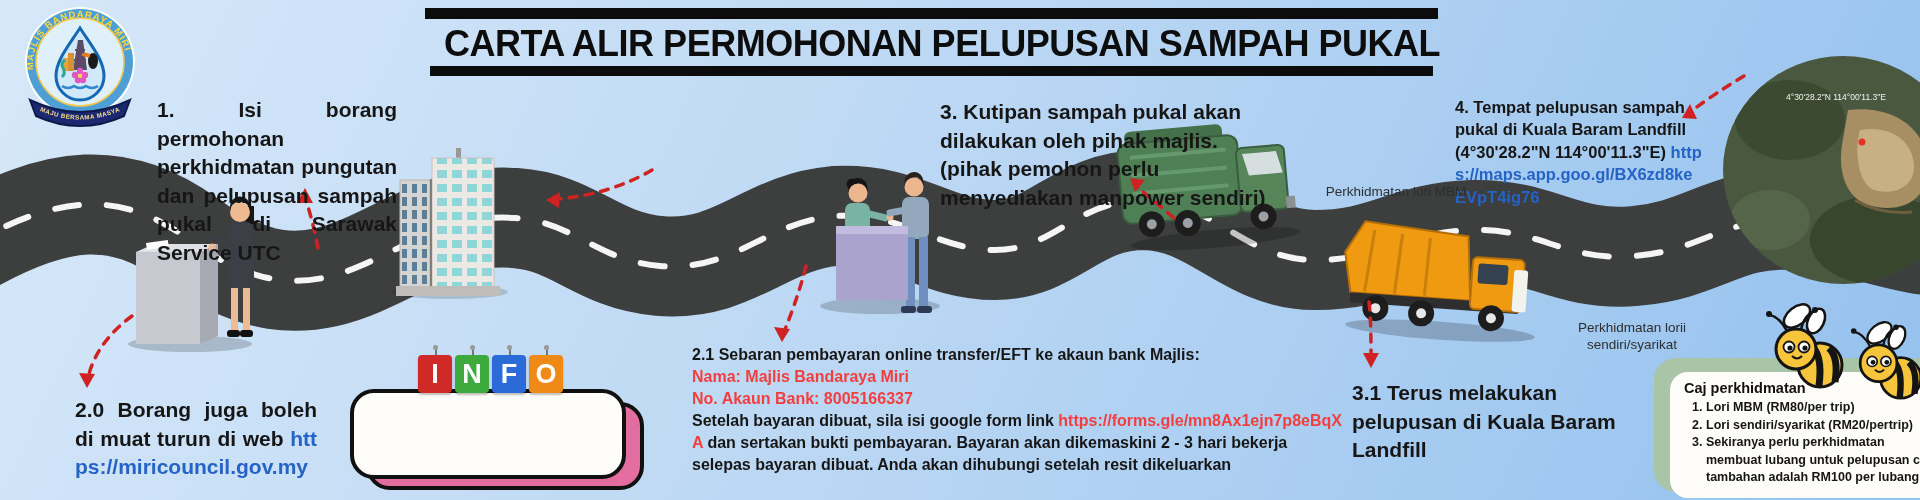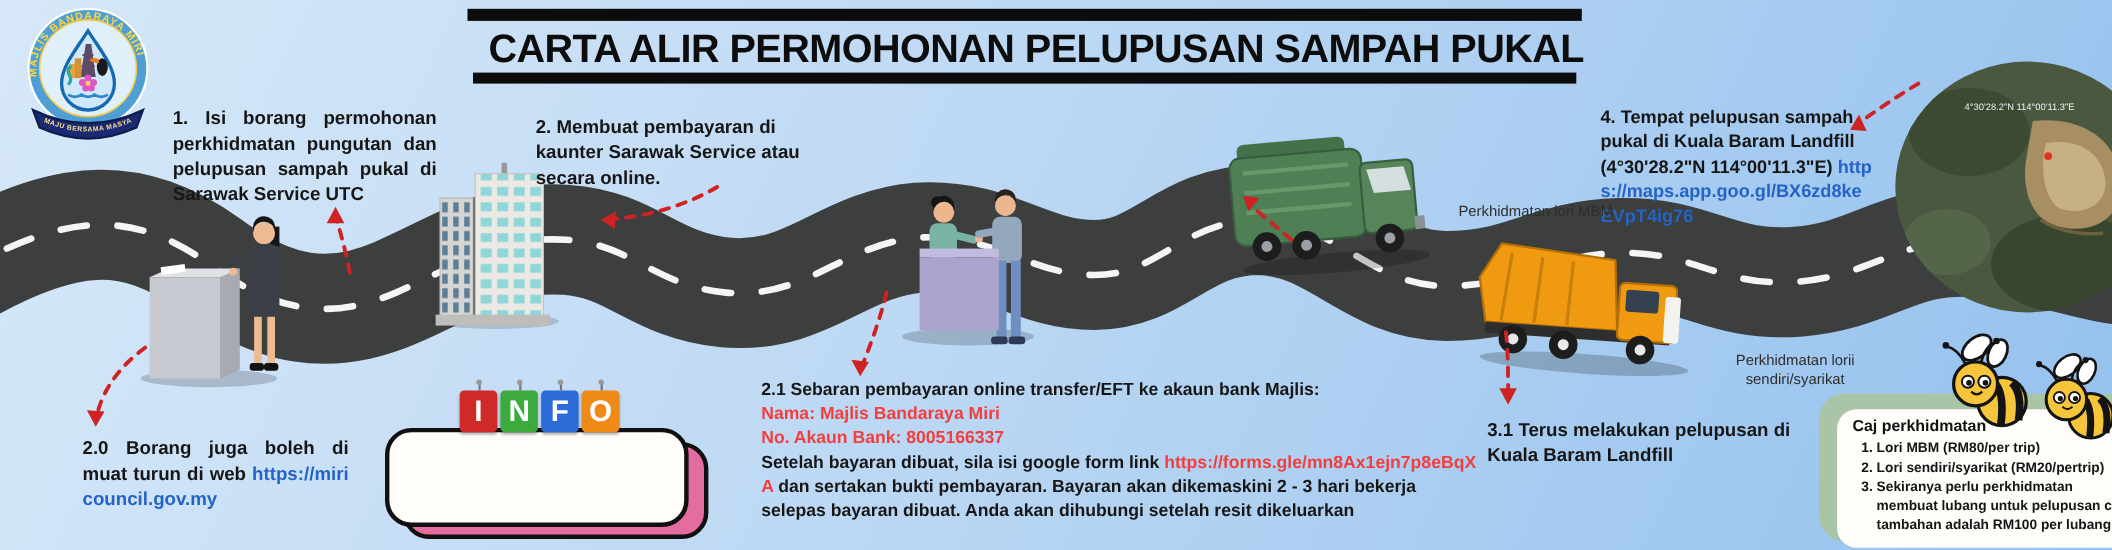--- a/index.html
+++ b/index.html
@@ -10,21 +10,21 @@
   }
   .abs{position:absolute;}
   svg{display:block;}
   
   .title-bar{background:#0c0c0c;height:11px;}
   .title-text{
     left:425px;top:23px;width:1015px;text-align:right;
     font-size:36px;font-weight:700;letter-spacing:-0.5px;color:#0d0d0d;z-index:4;
   }
   
-  .step{color:#161616;font-weight:700;font-size:17px;line-height:1.36;z-index:4;}
+  .step{color:#161616;font-weight:700;font-size:21px;line-height:1.36;z-index:4;}
   .just{text-align:justify;}
   .blue-link{color:#2563c4;font-weight:700;text-decoration:none;word-break:break-all;cursor:pointer;}
   .red-line{color:#f23e3e;}
   .red-link{color:#f23e3e;font-weight:700;text-decoration:none;word-break:break-all;cursor:pointer;}
   .s1{left:157px;top:96px;width:240px;}
   .s2{left:487px;top:104px;width:250px;}
   .s3{left:940px;top:98px;width:330px;}
   .s4{left:1455px;top:96px;width:248px;font-size:16.5px;}
   .s11{left:75px;top:396px;width:242px;}
   .s21{left:692px;top:344px;width:652px;font-size:16px;line-height:1.38;}
@@ -245,22 +245,22 @@
       <textPath href="#ribArc" startOffset="2">MAJU BERSAMA MASYARAKAT</textPath>
     </text>
   </svg>
 
   <div class="abs title-bar" style="left:425px;top:8px;width:1013px;z-index:4;"></div>
   <div class="abs title-text">CARTA ALIR PERMOHONAN PELUPUSAN SAMPAH PUKAL</div>
   <div class="abs title-bar" style="left:430px;top:66px;width:1003px;height:10px;z-index:4;"></div>
 
   <div class="abs step just s1">1. Isi borang permohonan perkhidmatan pungutan dan pelupusan sampah pukal di Sarawak Service UTC</div>
 
-  <div class="abs step s2">2. Membuat pembayaran di kaunter Sarawak Service atau secara online.</div>
-
+
+  <div class="abs step s3">3. Kutipan sampah pukal akan dilakukan oleh pihak majlis. (pihak pemohon perlu menyediakan manpower sendiri)</div>
 
   <div class="abs step s4">
     <span>4. Tempat pelupusan sampah pukal di Kuala Baram Landfill (4°30'28.2"N 114°00'11.3"E)</span>
     <a class="blue-link">https://maps.app.goo.gl/BX6zd8keEVpT4ig76</a>
   </div>
 
   <div class="abs step just s11">
     <span>2.0 Borang juga boleh di muat turun di web</span>
     <a class="blue-link">https://miricouncil.gov.my</a>
   </div>

